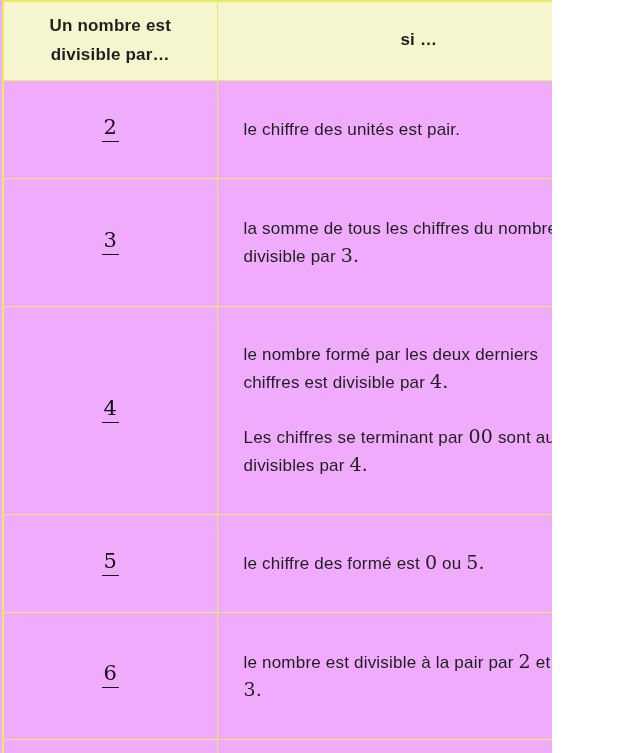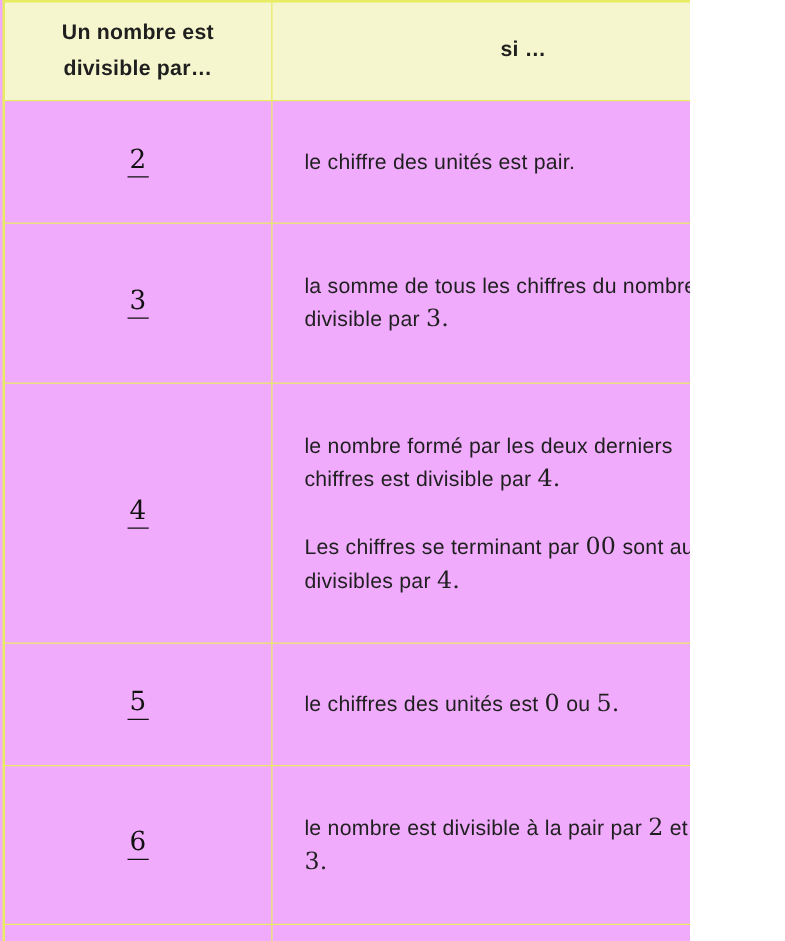--- a/index.html
+++ b/index.html
@@ -111,21 +111,21 @@
         <td class="rule-cell">
             <p><span>le nombre formé par les deux derniers chiffres est divisible par </span><span class="math">4.</span></p>
             <p><span>Les chiffres se terminant par </span><span class="math">00</span><span> sont aussi divisibles par </span><span class="math">4.</span></p>
           </td>
       </tr>
       <tr class="h98">
         <td class="divisor-cell">
           <span class="divisor-num">5</span>
         </td>
         <td class="rule-cell">
-            <p><span>le chiffres des unités est </span><span class="math">0</span><span> ou </span><span class="math">5.</span></p>
+            <p><span>le chiffre des formé est </span><span class="math">0</span><span> ou </span><span class="math">5.</span></p>
           </td>
       </tr>
       <tr class="h127">
         <td class="divisor-cell">
           <span class="divisor-num">6</span>
         </td>
         <td class="rule-cell">
             <p><span>le nombre est divisible à la pair par </span><span class="math">2</span><span> et par </span><span class="math">3.</span></p>
           </td>
       </tr>

